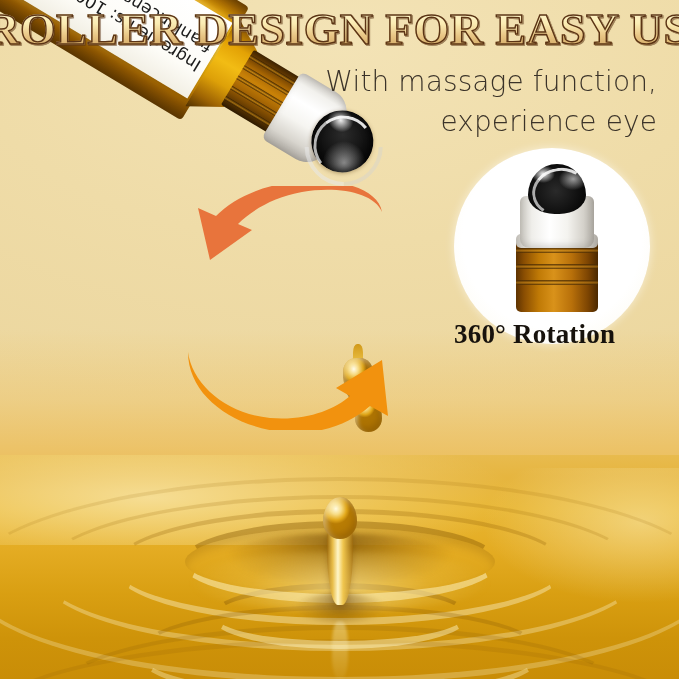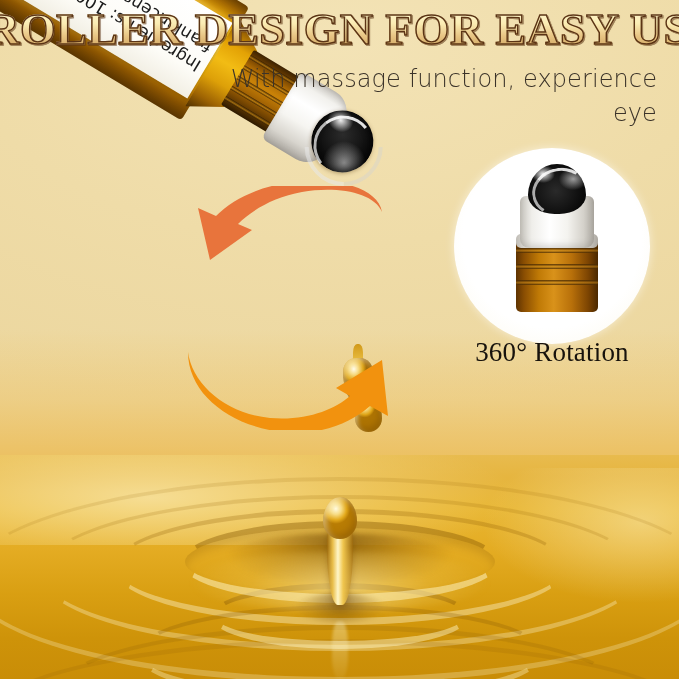--- a/index.html
+++ b/index.html
@@ -460,33 +460,32 @@
     white-space: nowrap;
   }
   .subtitle {
     position: absolute;
     right: 22px;
     top: 62px;
     width: 470px;
     text-align: right;
     font-family: "DejaVu Sans", sans-serif;
     font-weight: 300;
-    font-size: 24px;
+    font-size: 28px;
     line-height: 1.42;
     color: #3B3329;
     letter-spacing: 0.1px;
   }
   .rotation-caption {
     position: absolute;
     left: 454px;
-    top: 337px;
+    top: 319px;
     width: 196px;
-    text-align: center;
     font-family: "Liberation Serif", serif;
-    font-weight: normal;
+    font-weight: bold;
     font-size: 27px;
     color: #17120C;
     letter-spacing: 0.2px;
     white-space: nowrap;
   }
 </style>
 </head>
 <body>
 
 <div id="stage">

